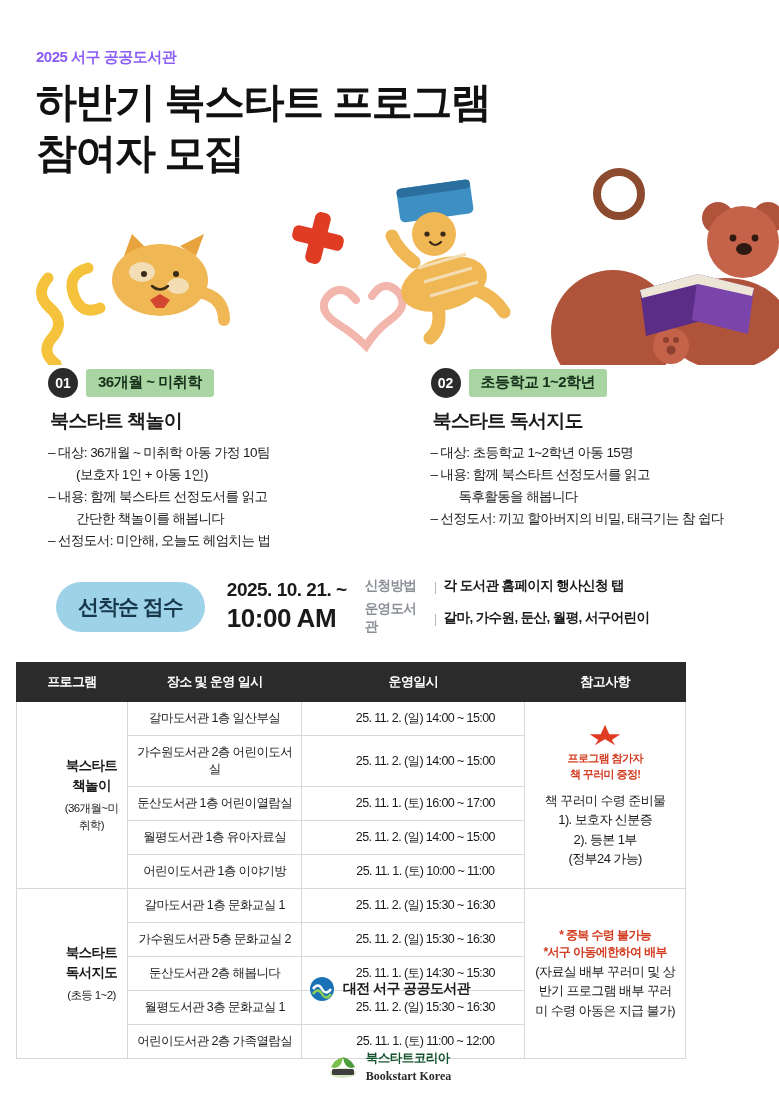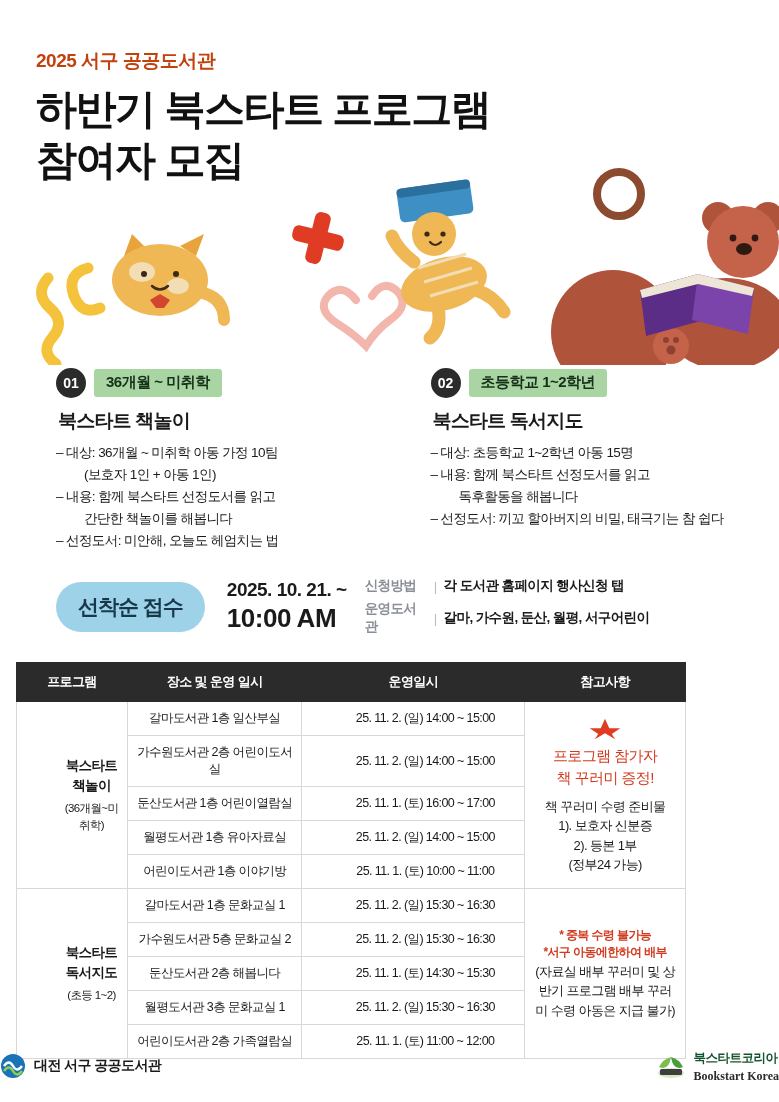--- a/index.html
+++ b/index.html
@@ -10,24 +10,24 @@
     background: #ffffff;
     font-family: "Liberation Sans", "DejaVu Sans", sans-serif;
     color: #1a1a1a;
     position: relative;
     overflow: hidden;
   }
 
   
   .header { padding: 48px 0 0 36px; }
   .kicker {
-    font-size: 19px;
+    font-size: 15px;
     font-weight: bold;
     letter-spacing: -0.5px;
-    color: #c2410c;
+    color: #8b5cf6;
     margin-bottom: 10px;
   }
   .title {
     font-size: 41px;
     font-weight: bold;
     line-height: 1.25;
     letter-spacing: -1.5px;
     color: #111;
   }
 
@@ -38,21 +38,21 @@
     width: 779px; height: 215px;
     pointer-events: none;
   }
 
   
   .cards {
     position: absolute;
     left: 0; top: 368px;
     width: 779px;
     display: flex;
-    padding: 0 28px;
+    padding: 0 20px;
     gap: 26px;
   }
   .card { width: 50%; padding-left: 28px; position: relative; }
   .card-head { display: flex; align-items: center; gap: 8px; margin-bottom: 10px; }
   .num {
     width: 30px; height: 30px; border-radius: 50%;
     background: #2b2b2b; color: #fff;
     font-size: 14px; font-weight: bold;
     display: flex; align-items: center; justify-content: center;
     flex: none;
@@ -120,32 +120,32 @@
     padding: 8px 4px;
     text-align: center;
     vertical-align: middle;
     background: #fff;
   }
   td.prog { font-weight: bold; font-size: 13.5px; line-height: 1.5; width: 118px; padding-left: 43px; }
   td.prog small { display: block; font-weight: normal; font-size: 11.5px; margin-top: 3px; }
   td.place { width: 200px; }
   td.when  { width: 250px; padding-left: 28px; }
   td.note  { width: 179px; padding: 6px 8px; line-height: 1.45; }
-  .note-title { color: #d23b1f; font-weight: normal; font-size: 15px; line-height: 1.45; margin: 4px 0 8px; }
+  .note-title { color: #d23b1f; font-weight: bold; font-size: 11px; line-height: 1.45; margin: 4px 0 8px; }
   .note-body { font-size: 13px; line-height: 1.5; }
   .note-red { color: #d23b1f; font-weight: bold; font-size: 12px; }
   .star {
     display:block; margin: 2px auto 0; width: 34px; height: 24px;
   }
 
   
   .footer {
     position: absolute;
     left: 0; bottom: 18px; width: 779px;
-    display: flex; align-items: center; justify-content: space-between; gap: 46px;
+    display: flex; align-items: center; justify-content: space-between; gap: 46px; flex-direction: column;
   }
   .flogo { display:flex; align-items:center; gap: 8px; }
   .flogo .txt { font-size: 14px; font-weight: bold; letter-spacing: -0.6px; }
   .bk-txt1 { font-size: 12.5px; font-weight: bold; color:#14532d; letter-spacing:-0.5px; line-height:1.15; }
   .bk-txt2 { font-size: 12px; font-weight: bold; color:#2b2b2b; font-family:"Liberation Serif", serif; line-height:1.15; }
 </style>
 </head>
 <body>
 
 <div class="header">

